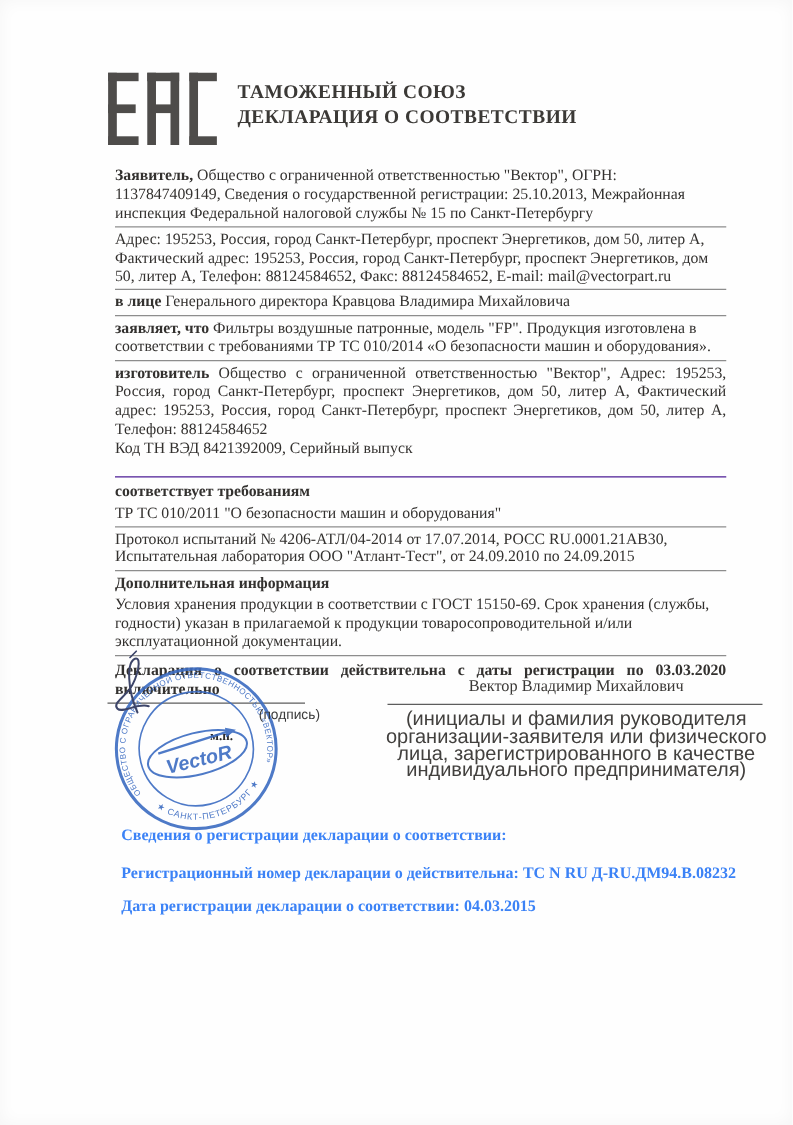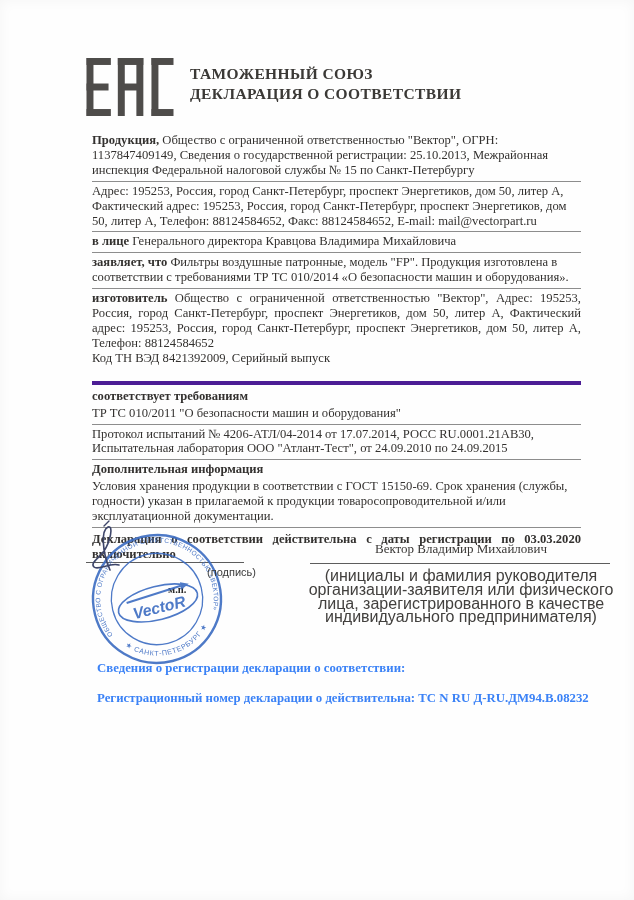--- a/index.html
+++ b/index.html
@@ -17,21 +17,21 @@
     position:absolute;left:190px;top:64px;width:360px;
     font-weight:bold;font-size:15.5px;line-height:19.5px;
     letter-spacing:0.4px;color:#3b3936;
   }
 
   
   .content{position:absolute;left:92px;top:131px;width:489px;font-size:12.6px;line-height:14.9px;}
   .b{font-weight:bold;}
   .sec{padding:2px 0 3px 0;}
   .rule{border-bottom:1px solid #8d8d8d;}
-  .rule-top{border-top:4px solid #4c1d95;}
+  .rule-top{border-top:1px solid #4c1d95;}
   .just{text-align:justify;}
   .sec-compliance{margin-top:12px;padding-top:4px;}
   .h-gap{margin-bottom:9px;}
   .h-gap-sm{margin-bottom:2px;}
   .validity{padding-top:4px;font-weight:bold;}
   .validity .l1{text-align:justify;text-align-last:justify;}
 
   
   .sig-line-left{position:absolute;left:86px;top:562px;width:158px;border-top:1px solid #5d5d5d;}
   .sig-caption{
@@ -79,21 +79,21 @@
   </svg>
 
   <div class="title">
     <div>ТАМОЖЕННЫЙ СОЮЗ</div>
     <div>ДЕКЛАРАЦИЯ О СООТВЕТСТВИИ</div>
   </div>
 
   <div class="content">
 
     <div class="sec rule">
-      <span class="b">Продукция,</span><span> Общество с ограниченной ответственностью "Вектор", ОГРН: 1137847409149, Сведения о государственной регистрации: 25.10.2013, Межрайонная инспекция Федеральной налоговой службы № 15 по Санкт-Петербургу</span>
+      <span class="b">Заявитель,</span><span> Общество с ограниченной ответственностью "Вектор", ОГРН: 1137847409149, Сведения о государственной регистрации: 25.10.2013, Межрайонная инспекция Федеральной налоговой службы № 15 по Санкт-Петербургу</span>
     </div>
 
     <div class="sec rule">
       <span>Адрес: 195253, Россия, город Санкт-Петербург, проспект Энергетиков, дом 50, литер А, Фактический адрес: 195253, Россия, город Санкт-Петербург, проспект Энергетиков, дом 50, литер А, Телефон: 88124584652, Факс: 88124584652, E-mail: mail@vectorpart.ru</span>
     </div>
 
     <div class="sec rule">
       <span class="b">в лице</span><span> Генерального директора Кравцова Владимира Михайловича</span>
     </div>
 
@@ -159,15 +159,19 @@
   <div class="sig-name">Вектор Владимир Михайлович</div>
   <div class="sig-line-right"></div>
   <div class="sig-name-caption">(инициалы и фамилия руководителя организации-заявителя или физического лица, зарегистрированного в качестве индивидуального предпринимателя)</div>
 
   <div class="registration">
     <div>Сведения о регистрации декларации о соответствии:</div>
     <div class="reg-row first">
       <span>Регистрационный номер декларации о действительна:</span>
       <span>ТС N RU Д-RU.ДМ94.В.08232</span>
     </div>
+    <div class="reg-row">
+      <span>Дата регистрации декларации о соответствии:</span>
+      <span>04.03.2015</span>
+    </div>
   </div>
 
 </div>
 
 </body></html>

